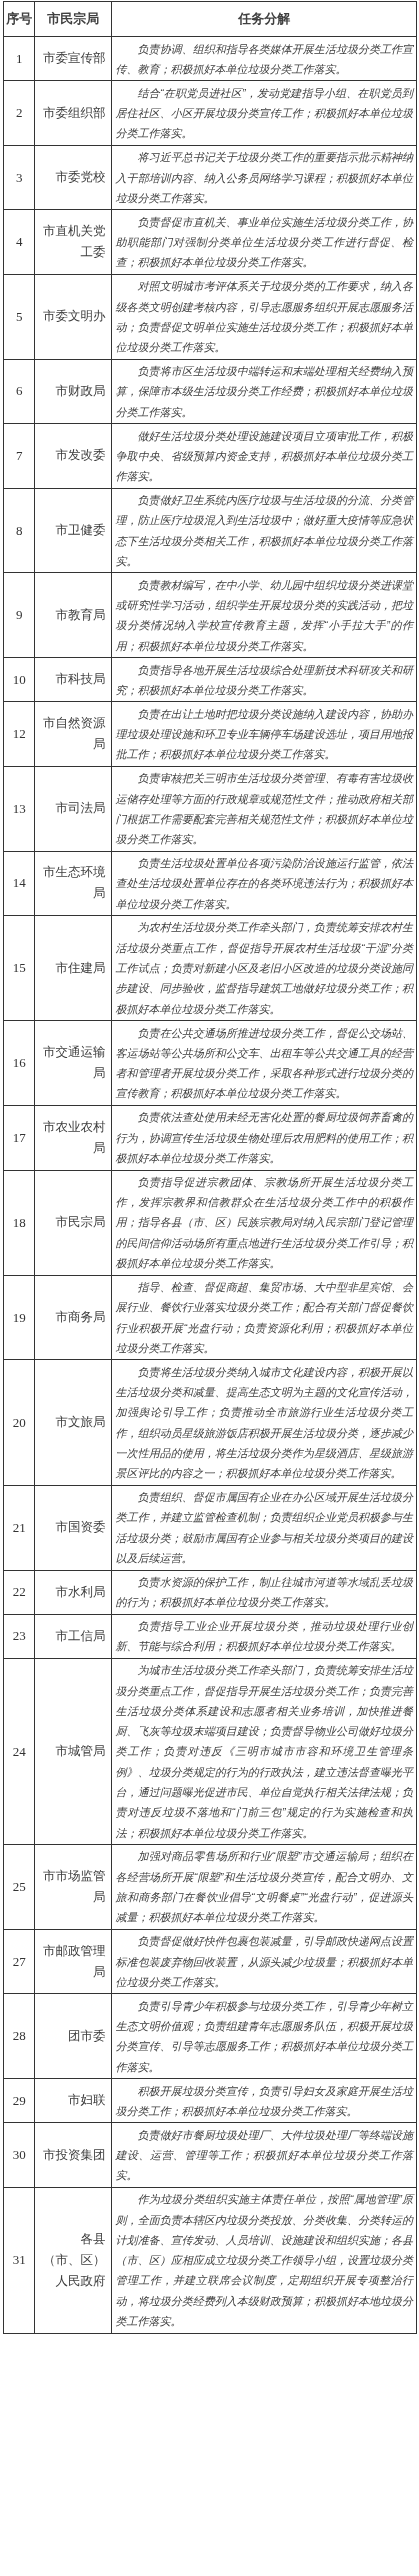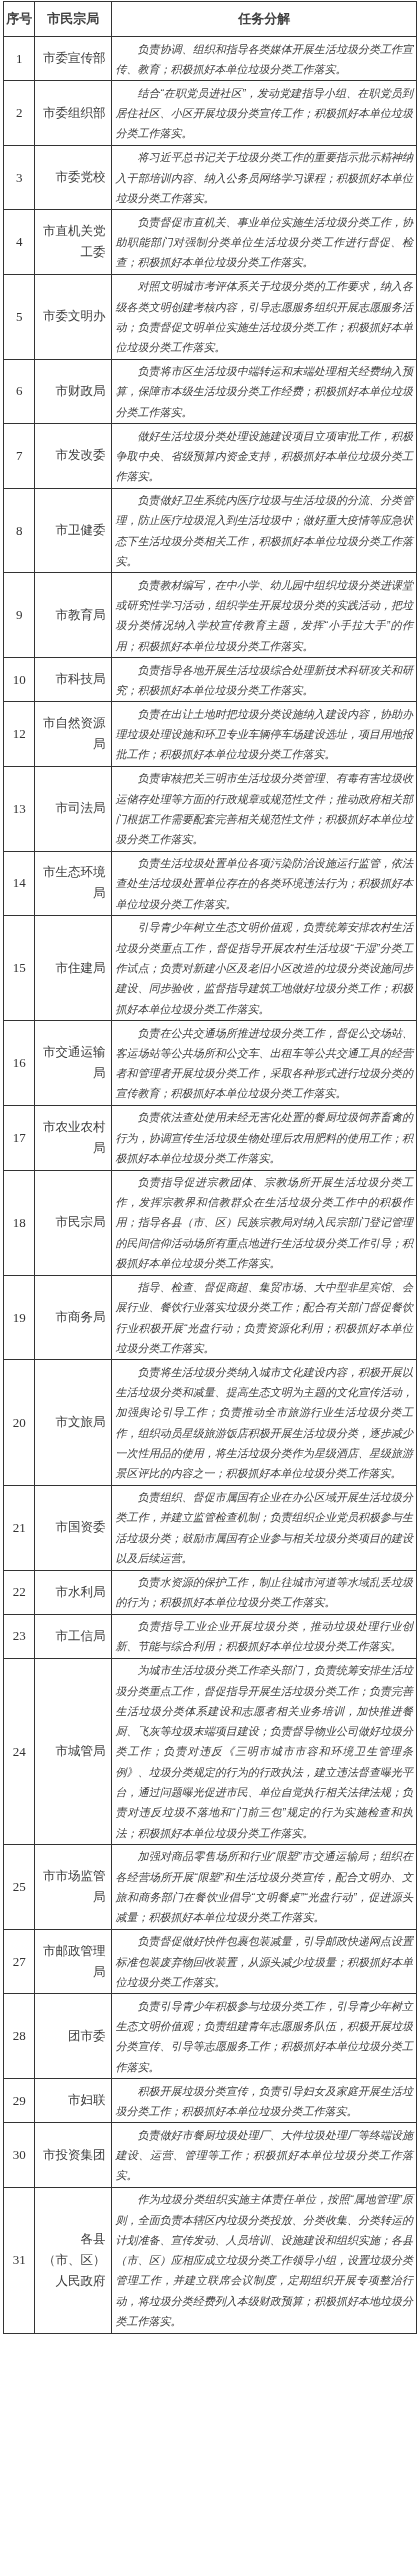--- a/index.html
+++ b/index.html
@@ -145,21 +145,21 @@
           <td class="task">负责审核把关三明市生活垃圾分类管理、有毒有害垃圾收运储存处理等方面的行政规章或规范性文件；推动政府相关部门根据工作需要配套完善相关规范性文件；积极抓好本单位垃圾分类工作落实。</td>
         </tr>
         <tr>
           <td class="no">14</td>
           <td class="unit">市生态环境局</td>
           <td class="task">负责生活垃圾处置单位各项污染防治设施运行监管，依法查处生活垃圾处置单位存在的各类环境违法行为；积极抓好本单位垃圾分类工作落实。</td>
         </tr>
         <tr>
           <td class="no">15</td>
           <td class="unit">市住建局</td>
-          <td class="task">引导青少年树立生态文明价值观，负责统筹安排农村生活垃圾分类重点工作，督促指导开展农村生活垃圾“干湿”分类工作试点；负责对新建小区及老旧小区改造的垃圾分类设施同步建设、同步验收，监督指导建筑工地做好垃圾分类工作；积极抓好本单位垃圾分类工作落实。</td>
+          <td class="task">为农村生活垃圾分类工作牵头部门，负责统筹安排农村生活垃圾分类重点工作，督促指导开展农村生活垃圾“干湿”分类工作试点；负责对新建小区及老旧小区改造的垃圾分类设施同步建设、同步验收，监督指导建筑工地做好垃圾分类工作；积极抓好本单位垃圾分类工作落实。</td>
         </tr>
         <tr>
           <td class="no">16</td>
           <td class="unit">市交通运输局</td>
           <td class="task">负责在公共交通场所推进垃圾分类工作，督促公交场站、客运场站等公共场所和公交车、出租车等公共交通工具的经营者和管理者开展垃圾分类工作，采取各种形式进行垃圾分类的宣传教育；积极抓好本单位垃圾分类工作落实。</td>
         </tr>
         <tr>
           <td class="no">17</td>
           <td class="unit">市农业农村局</td>
           <td class="task">负责依法查处使用未经无害化处置的餐厨垃圾饲养畜禽的行为，协调宣传生活垃圾生物处理后农用肥料的使用工作；积极抓好本单位垃圾分类工作落实。</td>

